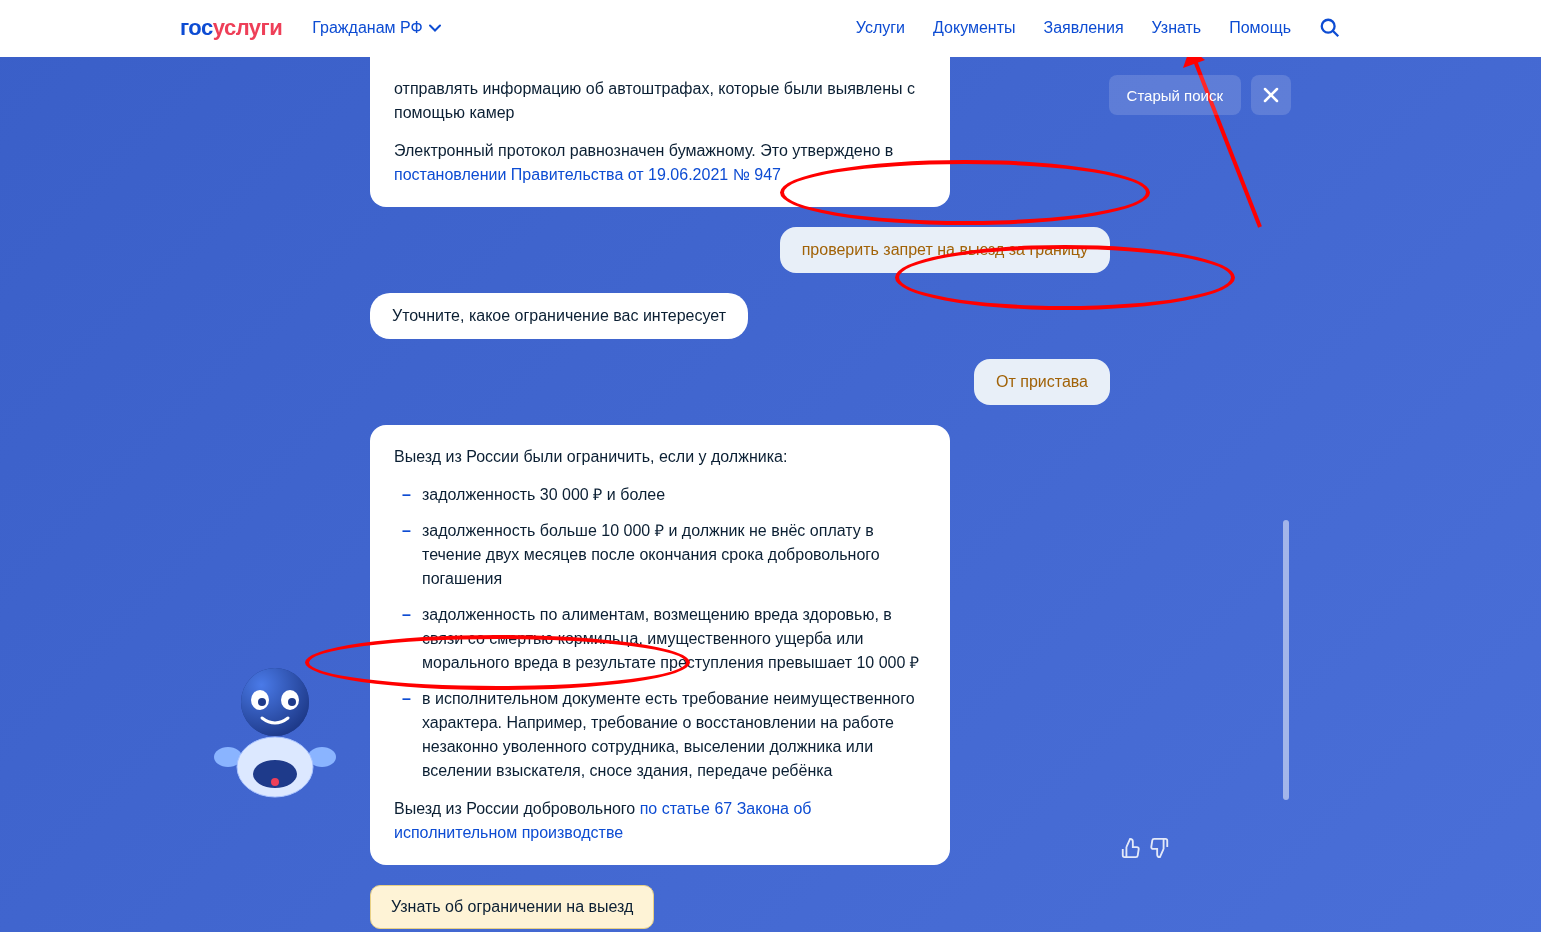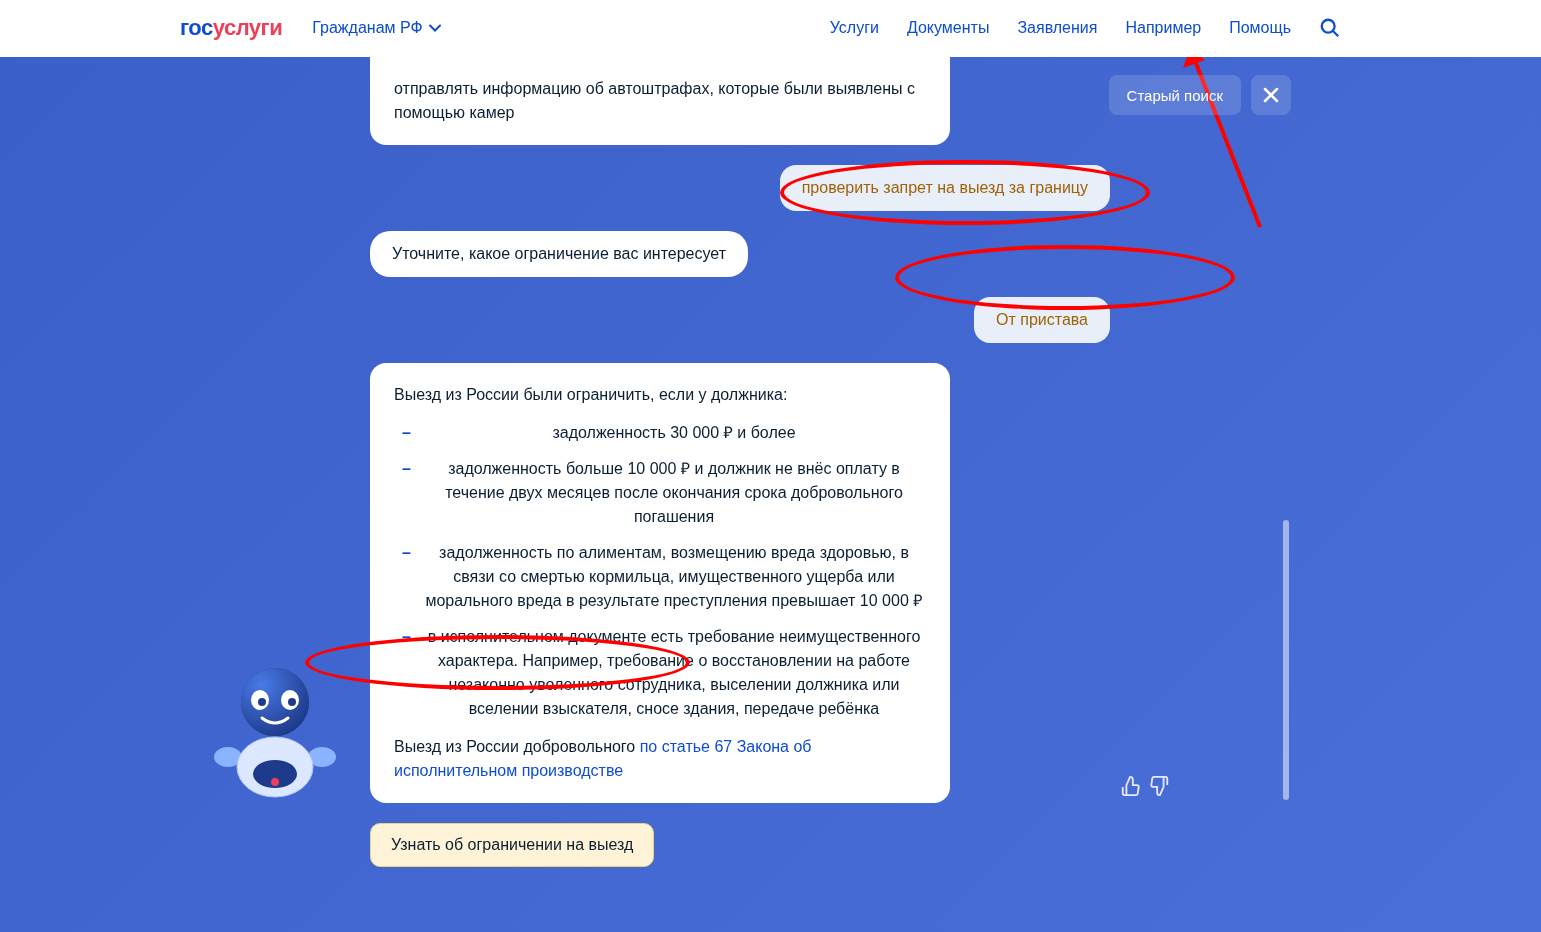--- a/index.html
+++ b/index.html
@@ -145,21 +145,20 @@
     }
     .bullet-list {
       list-style: none;
       padding-left: 0;
       margin-bottom: 14px;
     }
     .bullet-list li {
       position: relative;
       padding-left: 28px;
       margin-bottom: 12px;
-      text-align: center;
     }
     .bullet-list li::before {
       content: "–";
       position: absolute;
       left: 8px;
       color: #0d4cd3;
       font-weight: bold;
     }
     .action-buttons {
       display: flex;
@@ -235,21 +234,21 @@
   <div class="citizen-dropdown">
     <span>Гражданам РФ</span>
     <svg width="12" height="8" viewBox="0 0 12 8">
         <path d="M1 1.5L6 6.5L11 1.5" stroke="#0d4cd3" stroke-width="2" fill="none" stroke-linecap="round"></path>
       </svg>
   </div>
   <div class="nav">
     <a class="nav-link">Услуги</a>
     <a class="nav-link">Документы</a>
     <a class="nav-link">Заявления</a>
-    <a class="nav-link">Например</a>
+    <a class="nav-link">Узнать</a>
     <a class="nav-link">Помощь</a>
     <span class="search-icon-btn">
       <svg width="22" height="22" viewBox="0 0 24 24" fill="none" stroke="#0d4cd3" stroke-width="2.5">
           <circle cx="10" cy="10" r="7"></circle>
           <line x1="21" y1="21" x2="15" y2="15"></line>
         </svg>
     </span>
   </div>
 </div>
 
@@ -260,20 +259,23 @@
         <line x1="3" y1="3" x2="15" y2="15"></line>
         <line x1="15" y1="3" x2="3" y2="15"></line>
       </svg>
   </button>
 </div>
 
 <div class="chat-container">
 
   <div class="bot-message" style="max-width:580px;">
     <p>отправлять информацию об автоштрафах, которые были выявлены с помощью камер</p>
+    <p>
+      <span>Электронный протокол равнозначен бумажному. Это утверждено в </span><a class="bot-link">постановлении Правительства от 19.06.2021 № 947</a>
+    </p>
   </div>
 
   <div class="user-message-row">
     <div class="user-message">проверить запрет на выезд за границу</div>
   </div>
 
   <div>
     <div class="bot-small-message">Уточните, какое ограничение вас интересует</div>
   </div>
 

